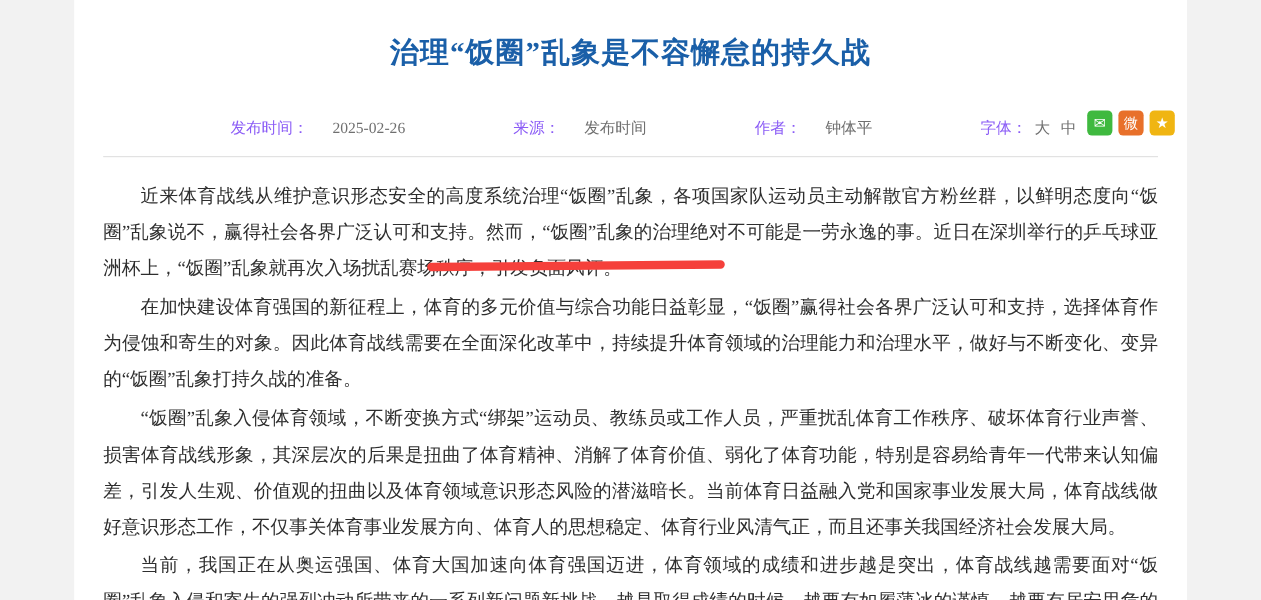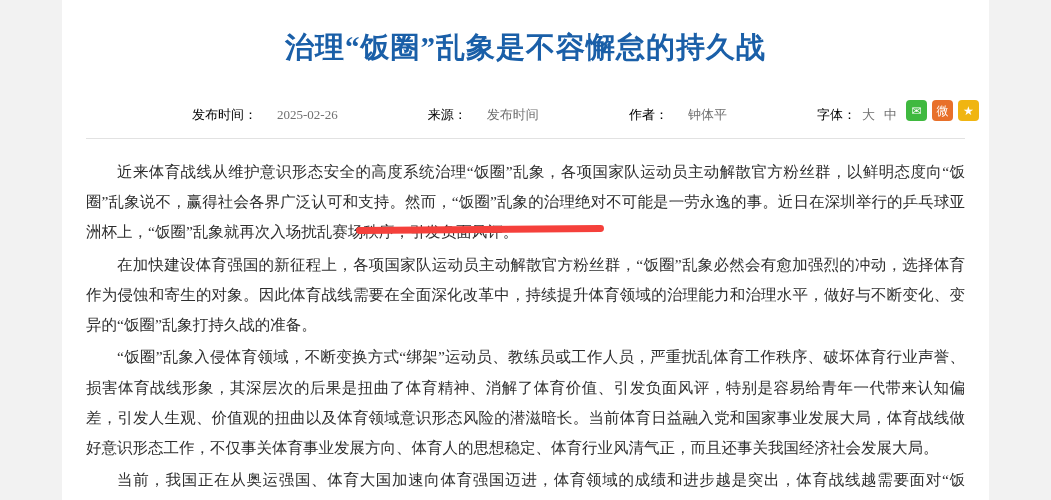--- a/index.html
+++ b/index.html
@@ -38,21 +38,21 @@
     top: 0;
     bottom: 0;
     background: #ffffff;
     padding: 0 10px;
     box-sizing: border-box;
   }
 
   .article-title {
     text-align: center;
     color: #1a5fa8;
-    font-size: 29px;
+    font-size: 24px;
     font-weight: bold;
     letter-spacing: 1px;
     padding-top: 28px;
     font-family: "Liberation Serif", serif;
   }
 
   .meta-bar {
     margin-top: 30px;
     display: flex;
     align-items: center;
@@ -61,21 +61,21 @@
     padding: 0 60px 0 120px;
     box-sizing: border-box;
     position: relative;
     height: 34px;
   }
   .meta-item {
     display: flex;
     align-items: baseline;
     white-space: nowrap;
   }
-  .meta-label { color: #000000; }
+  .meta-label { color: #8b5cf6; }
   .meta-value { color: #6f6f6f; margin-left: 20px; }
   .meta-spacer { flex: 1; }
 
   .font-sizes {
     display: flex;
     gap: 9px;
     margin-left: 6px;
     color: #6f6f6f;
   }
   .font-sizes span { cursor: pointer; }
@@ -180,20 +180,20 @@
       </div>
     </div>
 
     <div class="divider"></div>
 
     <div class="body-text">
       <div class="strike-wrap">
         <p>近来体育战线从维护意识形态安全的高度系统治理“饭圈”乱象，各项国家队运动员主动解散官方粉丝群，以鲜明态度向“饭圈”乱象说不，赢得社会各界广泛认可和支持。然而，“饭圈”乱象的治理绝对不可能是一劳永逸的事。近日在深圳举行的乒乓球亚洲杯上，“饭圈”乱象就再次入场扰乱赛场秩序，引发负面风评。</p>
         <div class="redaction"></div>
       </div>
-      <p>在加快建设体育强国的新征程上，各项国家队运动员主动解散官方粉丝群，“饭圈”乱象必然会有愈加强烈的冲动，选择体育作为侵蚀和寄生的对象。因此体育战线需要在全面深化改革中，持续提升体育领域的治理能力和治理水平，做好与不断变化、变异的“饭圈”乱象打持久战的准备。</p>
-      <p>“饭圈”乱象入侵体育领域，不断变换方式“绑架”运动员、教练员或工作人员，严重扰乱体育工作秩序、破坏体育行业声誉、损害体育战线形象，其深层次的后果是扭曲了体育精神、消解了体育价值、引发负面风评，特别是容易给青年一代带来认知偏差，引发人生观、价值观的扭曲以及体育领域意识形态风险的潜滋暗长。当前体育日益融入党和国家事业发展大局，体育战线做好意识形态工作，不仅事关体育事业发展方向、体育人的思想稳定、体育行业风清气正，而且还事关我国经济社会发展大局。</p>
+      <p>在加快建设体育强国的新征程上，体育的多元价值与综合功能日益彰显，“饭圈”赢得社会各界广泛认可和支持，选择体育作为侵蚀和寄生的对象。因此体育战线需要在全面深化改革中，持续提升体育领域的治理能力和治理水平，做好与不断变化、变异的“饭圈”乱象打持久战的准备。</p>
+      <p>“饭圈”乱象入侵体育领域，不断变换方式“绑架”运动员、教练员或工作人员，严重扰乱体育工作秩序、破坏体育行业声誉、损害体育战线形象，其深层次的后果是扭曲了体育精神、消解了体育价值、弱化了体育功能，特别是容易给青年一代带来认知偏差，引发人生观、价值观的扭曲以及体育领域意识形态风险的潜滋暗长。当前体育日益融入党和国家事业发展大局，体育战线做好意识形态工作，不仅事关体育事业发展方向、体育人的思想稳定、体育行业风清气正，而且还事关我国经济社会发展大局。</p>
       <p>当前，我国正在从奥运强国、体育大国加速向体育强国迈进，体育领域的成绩和进步越是突出，体育战线越需要面对“饭圈”乱象入侵和寄生的强烈冲动所带来的一系列新问题新挑战。越是取得成绩的时候，越要有如履薄冰的谨慎，越要有居安思危的忧患意识，越要有防范化解风险的应对之策。</p>
 
     </div>
 
   </div>
 </div>
 
 </body></html>

